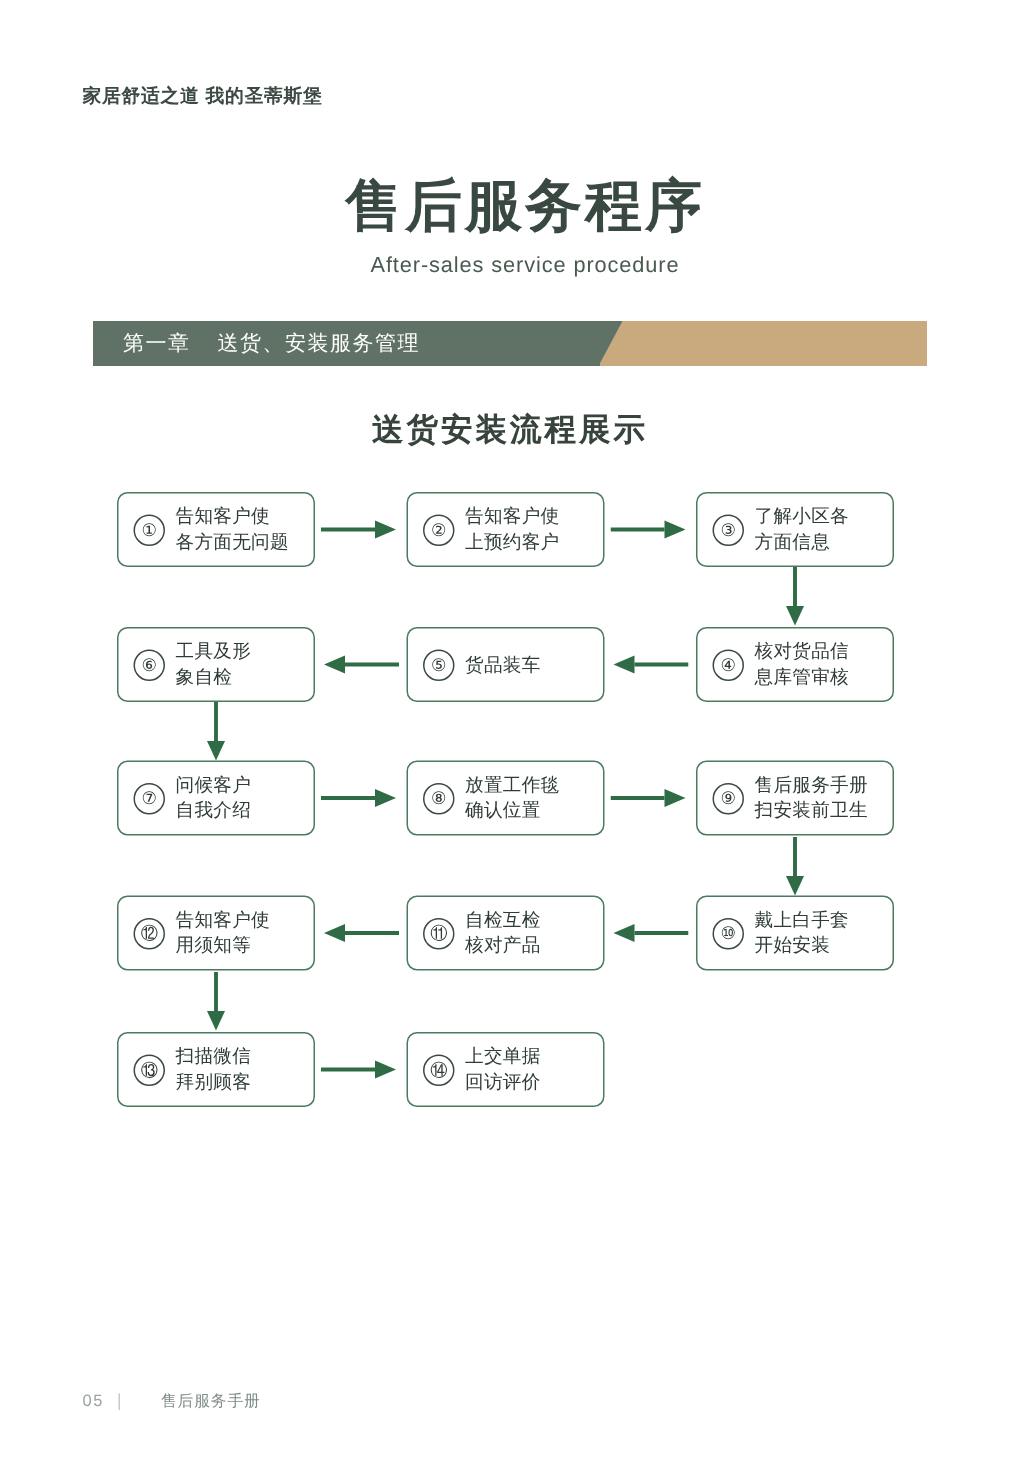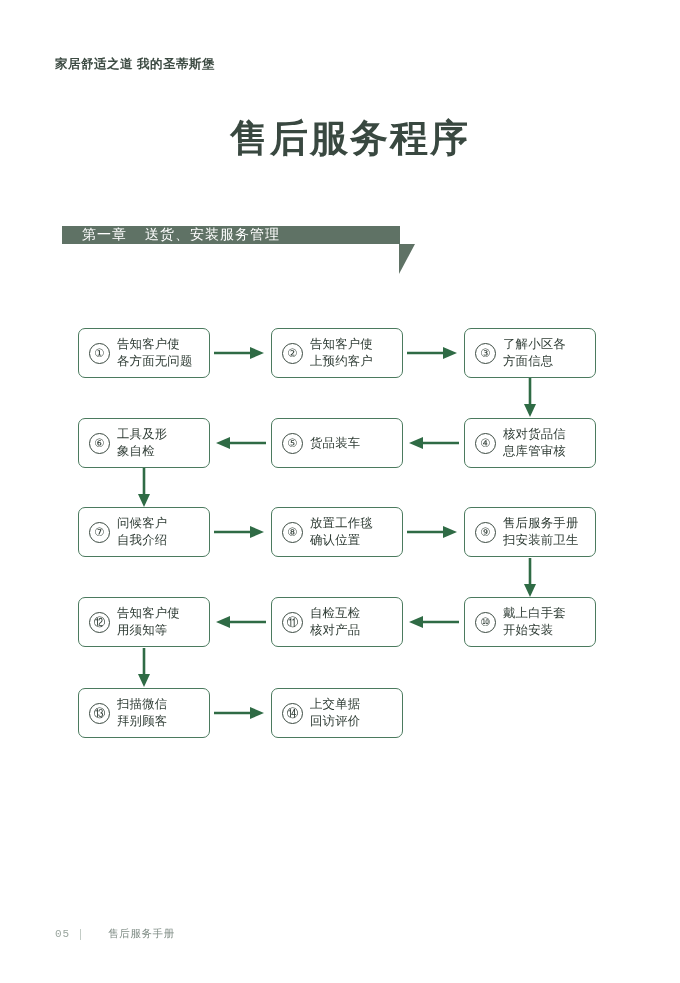--- a/index.html
+++ b/index.html
@@ -54,21 +54,20 @@
     color: #4b5a51;
     margin-left: 20px;
   }
   .chapter-bar {
     position: absolute;
     left: 62px;
     top: 214px;
     width: 556px;
     height: 30px;
     display: flex;
-    align-items: flex-end;
   }
   .chapter-bar .green {
     width: 338px;
     background: #5f7265;
     color: #ffffff;
     display: flex;
     align-items: center;
     padding-left: 20px;
     box-sizing: border-box;
     font-size: 14px;
@@ -139,21 +138,20 @@
     pointer-events: auto;
   }
   .arrow svg { display: block; }
   .footer {
     position: absolute;
     left: 55px;
     bottom: 42px;
     display: flex;
     align-items: center;
     gap: 10px;
-    font-family: Liberation Mono, monospace;
   }
   .footer .pg {
     font-size: 11px;
     color: #9aa59e;
     letter-spacing: 1px;
   }
   .footer .divider {
     width: 1px;
     height: 11px;
     background: #c3ccc6;
@@ -167,30 +165,32 @@
 </style>
 </head>
 <body>
 
 <div class="page">
 
   <div class="header-brand">家居舒适之道  我的圣蒂斯堡</div>
 
   <div class="title-block">
     <div class="title-cn">售后服务程序</div>
+    <div class="title-en">After-sales service procedure</div>
   </div>
 
   <div class="chapter-bar">
     <div class="green">
       <span class="chapter-label">第一章</span>
       <span>送货、安装服务管理</span>
     </div>
     <div class="tan"></div>
   </div>
 
+  <div class="section-title">送货安装流程展示</div>
 
   <div class="node" style="left:78px; top:328px;">
     <div class="num">①</div>
     <div class="txt">
       <div>告知客户使</div>
       <div>各方面无问题</div>
     </div>
   </div>
 
   <div class="node" style="left:271px; top:328px;">

